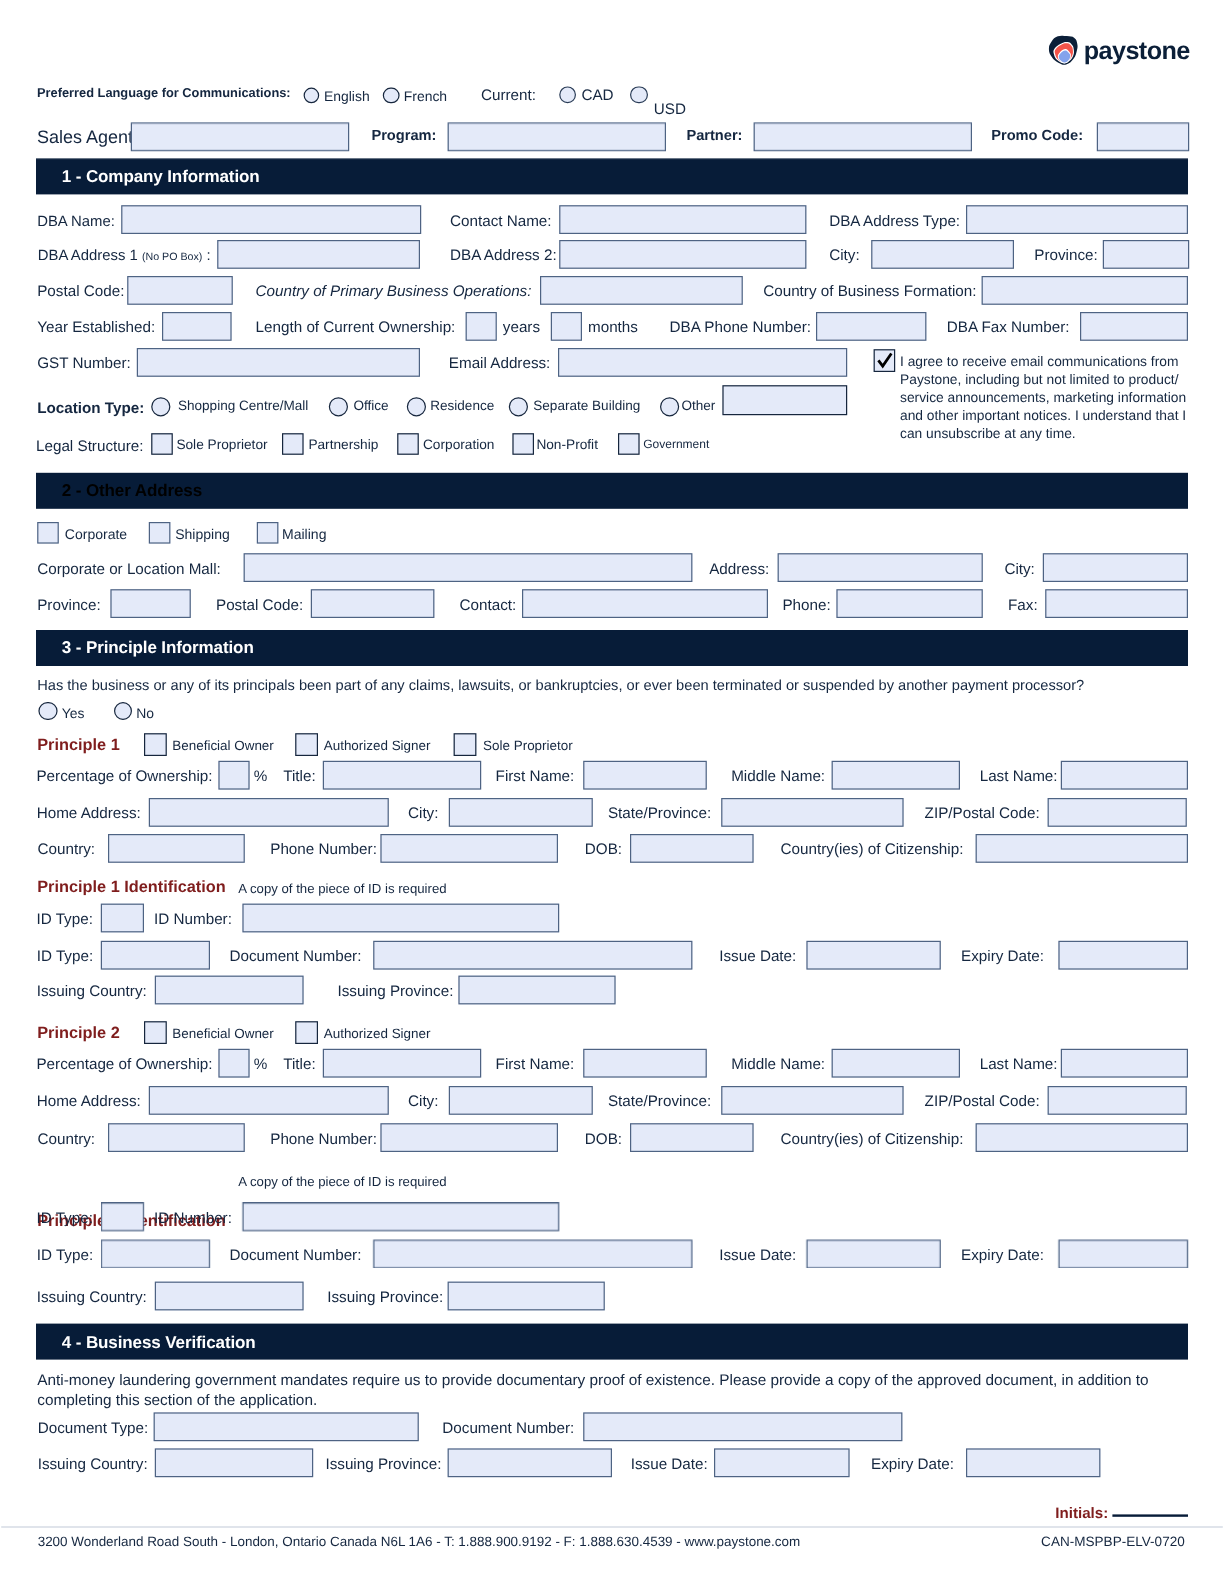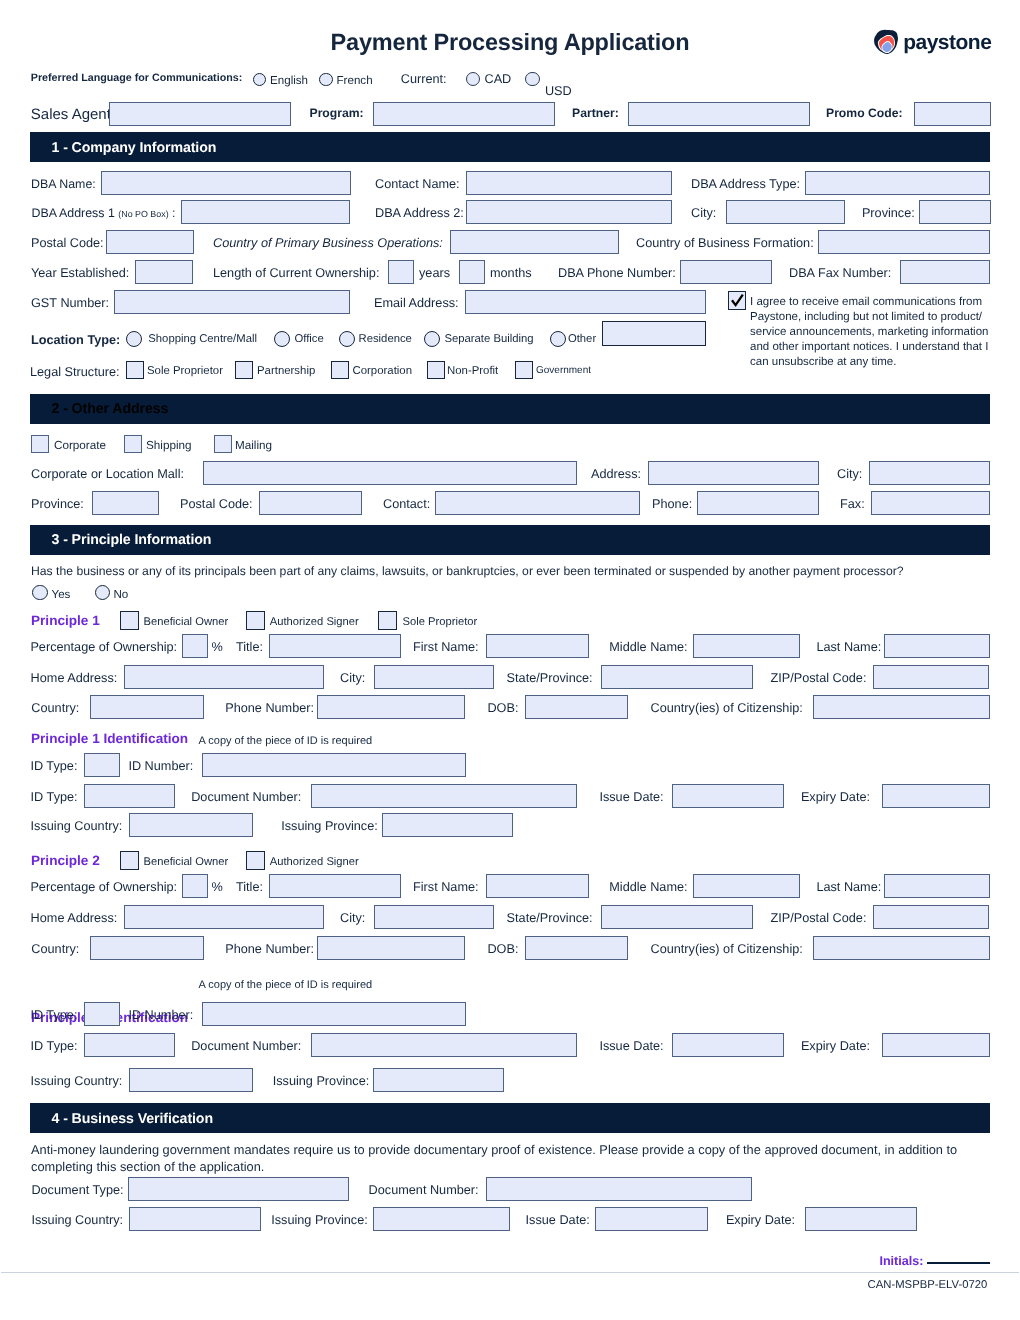--- a/index.html
+++ b/index.html
@@ -15,28 +15,27 @@
   .t{position:absolute;white-space:nowrap;font-size:12.7px;color:#152740;line-height:1;}
   .fld{position:absolute;background:#e4eaf9;border:1px solid #4e6383;box-sizing:border-box;}
   .fld.dk{border-color:#16263d;border-width:1.3px;}
   .sec{position:absolute;left:30px;width:960px;height:30px;background:#071c38;}
   .sec-t{position:absolute;font-size:14.2px;font-weight:700;color:#ffffff;white-space:nowrap;letter-spacing:-0.1px;}
   .sec-t.dkt{color:#000000;}
   .rad{position:absolute;border-radius:50%;box-sizing:border-box;border:1.8px solid #16263d;background:#e4eaf9;}
   .rad.lt{border:1.6px solid #2b3d57;background:#e4eaf9;}
   .cb{position:absolute;box-sizing:border-box;border:1px solid #4e6383;background:#e4eaf9;}
   .cb.dk{border:1.3px solid #16263d;}
-  .pt{position:absolute;color:#6d28d9;font-weight:700;font-size:13.4px;white-space:nowrap;text-align:center;}
+  .pt{position:absolute;color:#7f1d1d;font-weight:700;font-size:13.4px;white-space:nowrap;text-align:center;}
   .hr{position:absolute;background:#071c38;}
 </style>
 </head>
 <body>
 
 <div class="page">
-<div class="t" style="left:0;top:31px;width:1020px;text-align:center;font-size:23.5px;font-weight:700;color:#16263d;white-space:normal;letter-spacing:-0.2px;">Payment Processing Application</div>
 <div class="abs" style="left:871px;top:25px;width:122px;height:32px;">
 <svg width="26" height="26" viewBox="0 0 26 26" style="position:absolute;left:1.5px;top:3.5px;">
  <path d="M8.50 1.30C11.32 0.29 12.96 0.81 16.00 1.10C19.04 1.39 20.39 1.21 22.30 2.60C24.21 3.99 24.24 5.11 24.70 7.40C25.16 9.69 25.08 10.23 24.40 13.00C23.72 15.77 23.56 17.43 21.60 20.00C19.64 22.57 18.27 24.00 15.50 24.70C12.73 25.40 11.64 24.56 9.00 23.20C6.36 21.84 5.24 20.96 3.50 18.50C1.76 16.04 1.17 14.82 1.10 12.00C1.03 9.18 1.57 8.05 3.20 5.70C4.83 3.35 5.68 2.31 8.50 1.30Z" fill="#0b1f38"></path>
  <path d="M11.00 7.40C13.38 6.19 14.43 5.88 16.50 6.10C18.57 6.32 19.23 7.04 20.40 8.40C21.57 9.76 21.58 10.36 21.80 12.30C22.02 14.24 22.24 15.09 21.40 17.20C20.56 19.31 19.74 20.47 18.00 21.90C16.26 23.33 15.70 23.90 13.50 23.70C11.30 23.50 9.80 22.65 8.00 21.00C6.20 19.35 5.81 18.27 5.30 16.20C4.79 14.13 4.45 13.54 5.70 11.60C6.95 9.66 8.62 8.61 11.00 7.40Z" fill="#ffffff"></path>
  <path d="M11.40 8.30C13.53 7.20 14.55 6.88 16.40 7.10C18.25 7.32 18.79 8.11 19.80 9.30C20.81 10.49 20.82 10.81 21.00 12.50C21.18 14.19 21.35 15.09 20.60 17.00C19.85 18.91 19.18 19.92 17.60 21.20C16.02 22.48 15.38 22.98 13.40 22.80C11.42 22.62 10.16 21.87 8.60 20.40C7.04 18.93 6.72 17.93 6.30 16.10C5.88 14.27 5.58 13.82 6.70 12.10C7.82 10.38 9.27 9.40 11.40 8.30Z" fill="#f4544a"></path>
  <path d="M14.60 11.90C16.45 11.72 17.14 13.19 18.20 14.40C19.26 15.61 19.44 15.84 19.40 17.40C19.36 18.96 19.10 20.07 18.00 21.50C16.90 22.93 15.98 23.72 14.40 23.90C12.82 24.08 12.08 23.38 10.80 22.30C9.52 21.22 8.82 20.56 8.60 19.00C8.38 17.44 8.48 16.76 9.80 15.20C11.12 13.64 12.75 12.08 14.60 11.90Z" fill="#ffffff"></path>
  <path d="M14.80 13.00C16.38 12.89 16.82 14.19 17.70 15.20C18.58 16.21 18.84 16.30 18.80 17.60C18.76 18.90 18.49 19.89 17.50 21.10C16.51 22.31 15.69 22.97 14.30 23.10C12.91 23.23 12.28 22.62 11.20 21.70C10.12 20.78 9.55 20.22 9.40 18.90C9.25 17.58 9.31 17.00 10.50 15.70C11.69 14.40 13.22 13.11 14.80 13.00Z" fill="#84a3ec"></path>
 </svg>
 <div class="t" style="left:32.2px;top:7px;font-size:21px;font-weight:700;color:#0b1f38;letter-spacing:-0.5px;">paystone</div>
 </div>
@@ -267,14 +266,15 @@
 <div class="fld" style="left:128.8px;top:1206.5px;width:132.5px;height:24px;"></div>
 <div class="t" style="left:271.2px;top:1213.8px;">Issuing Province:</div>
 <div class="fld" style="left:373px;top:1206.5px;width:137px;height:24px;"></div>
 <div class="t" style="left:525.6px;top:1213.8px;">Issue Date:</div>
 <div class="fld" style="left:594.8px;top:1206.5px;width:113px;height:24px;"></div>
 <div class="t" style="left:725.9px;top:1213.8px;">Expiry Date:</div>
 <div class="fld" style="left:805.3px;top:1206.5px;width:112px;height:24px;"></div>
 <div class="pt" style="left:879.4px;top:1254px;font-size:12.6px;">Initials:</div>
 <div class="hr" style="left:926.8px;top:1262px;width:63px;height:1.6px;"></div>
 <div class="hr" style="left:1px;top:1271.8px;width:1018px;height:1.2px;background:#ccd3de;"></div>
+<div class="t" style="left:31.4px;top:1280px;font-size:11.2px;">3200 Wonderland Road South - London, Ontario Canada N6L 1A6 - T: 1.888.900.9192 - F: 1.888.630.4539 - www.paystone.com</div>
 <div class="t" style="left:867.6px;top:1280px;font-size:11.3px;">CAN-MSPBP-ELV-0720</div>
 </div>
 
 </body></html>

